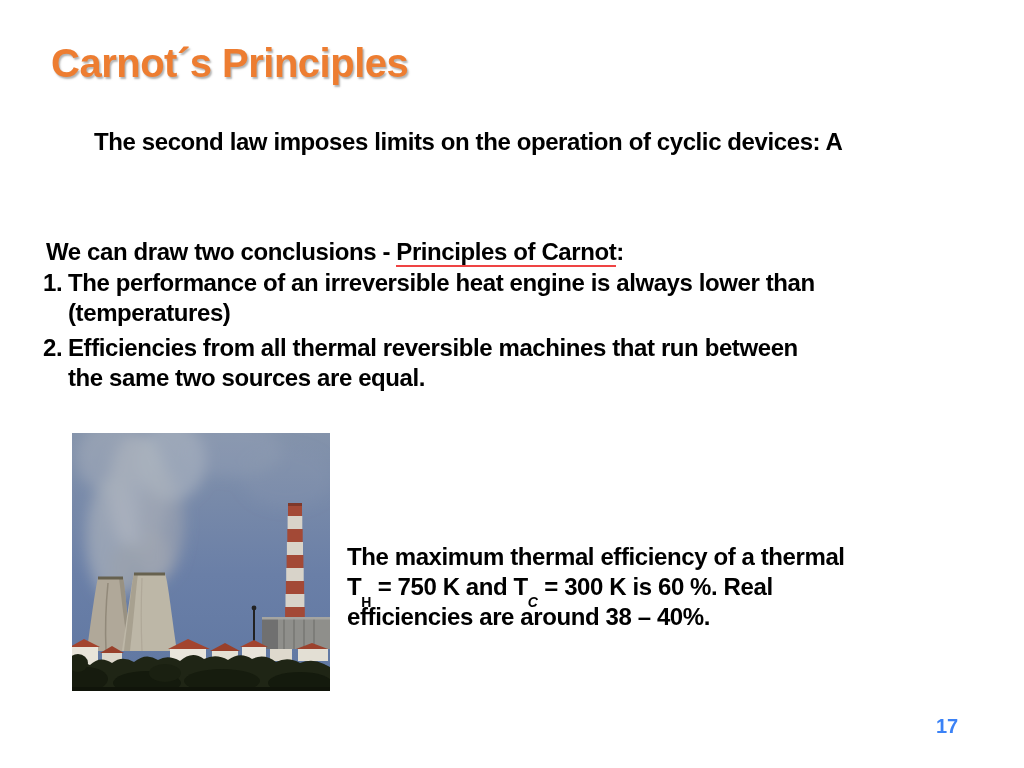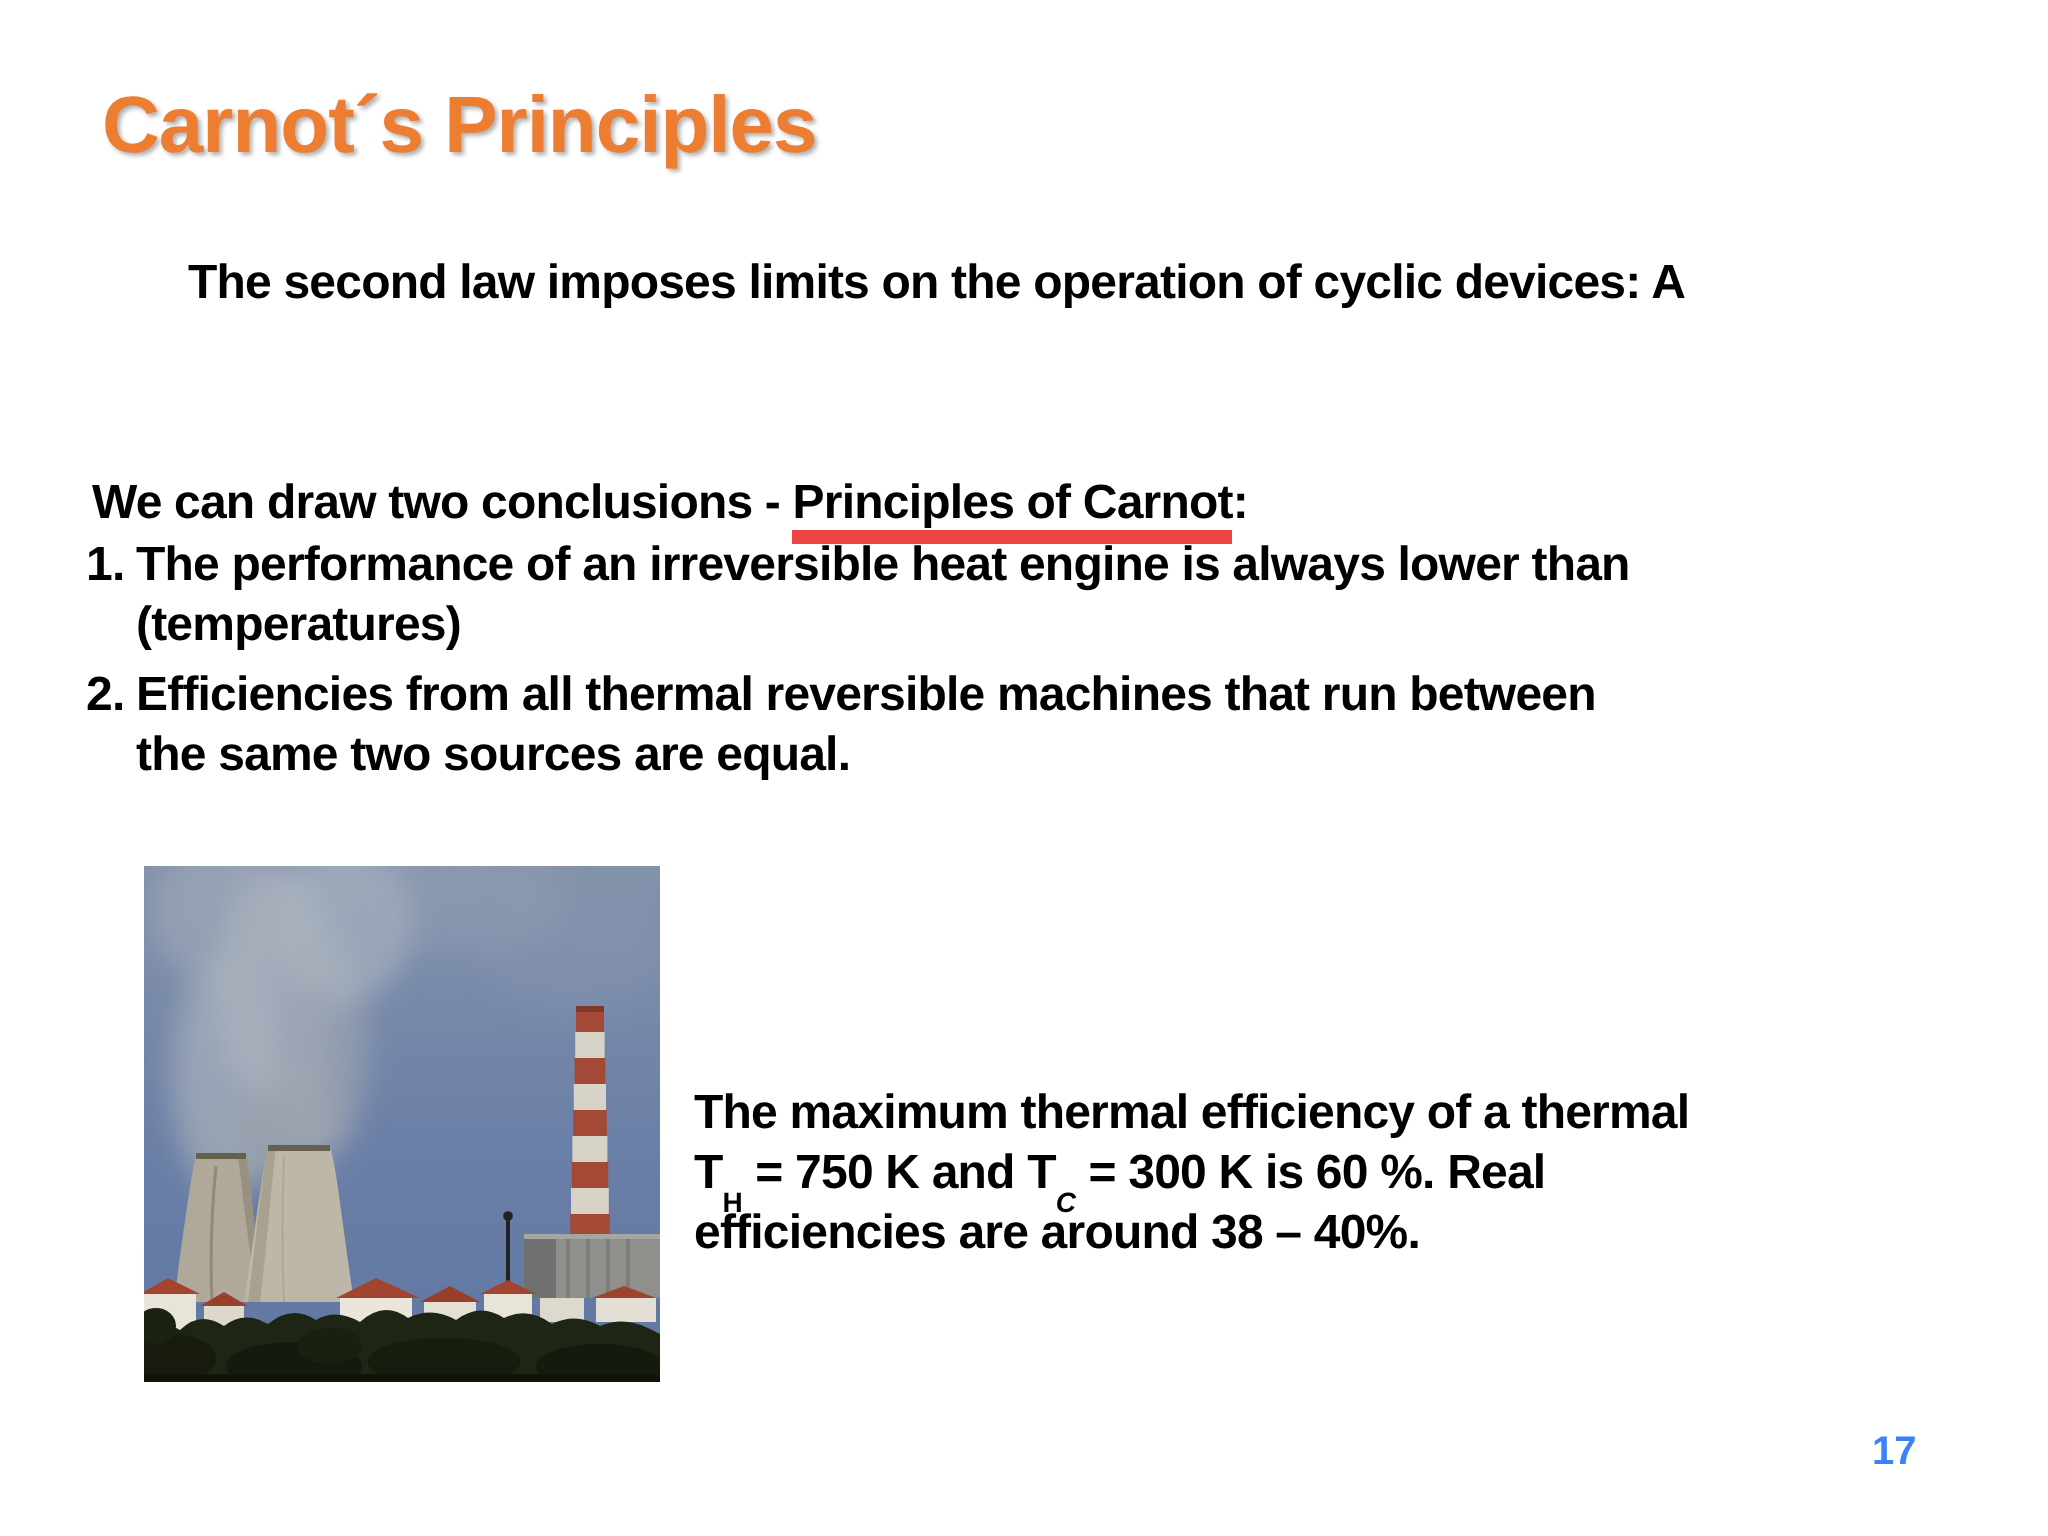--- a/index.html
+++ b/index.html
@@ -12,21 +12,21 @@
     position:absolute; left:51px; top:44px;
     font-size:40px; line-height:38px; letter-spacing:-0.5px;
     color:#ED7D31;
     text-shadow:1.5px 1.5px 2px rgba(125,125,125,0.6);
     white-space:nowrap;
   }
   .text { font-size:24px; line-height:30px; letter-spacing:-0.4px; }
   .text .line, .line { white-space:nowrap; }
   .intro { position:absolute; left:46px; top:127px;margin-left:48px; }
   .conclusions-line { position:absolute; left:46px; top:237px; white-space:nowrap; }
-  .emph { border-bottom:7px solid #ef4444; padding-bottom:0px; }
+  .emph { border-bottom:2px solid #ef4444; padding-bottom:0px; }
   .list { position:absolute; left:43px; top:268px; }
   .list-item { display:flex; }
   .item-gap { margin-top:5px; }
   .num { width:25px; flex:0 0 25px; }
   .photo {
     position:absolute; left:72px; top:433px; width:258px; height:258px;
   }
   .caption { position:absolute; left:347px; top:542px; }
   sub.ss { font-size:14px; line-height:0; position:relative; top:6px; letter-spacing:0; }
   sub.ss.it { font-style:italic; }

